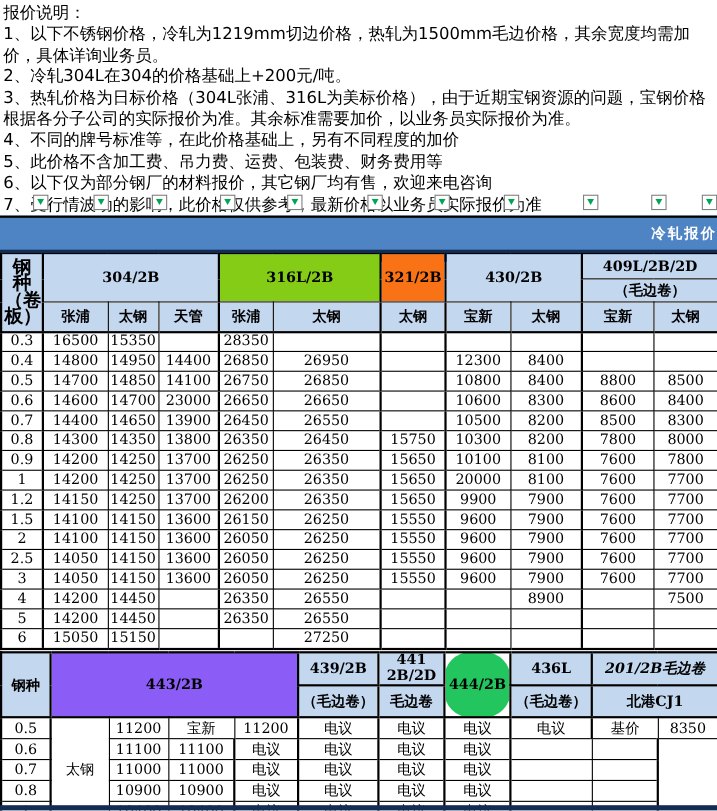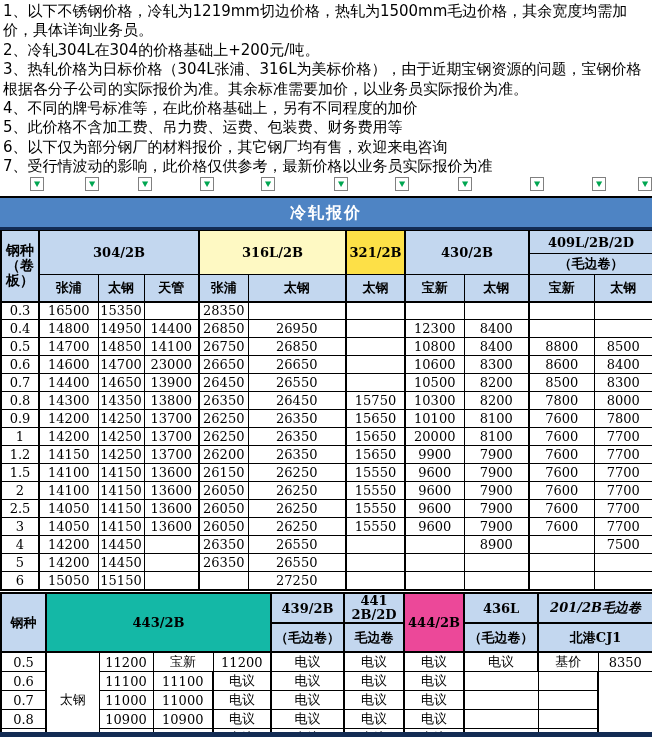--- a/index.html
+++ b/index.html
@@ -14,22 +14,22 @@
   
   .filter-btn {
     position:absolute; top:177px; width:14px; height:14px; background:#fff;
     border:1px solid #808080; display:flex; align-items:center; justify-content:center;
     cursor:pointer; z-index:3;
   }
   .filter-btn .tri { font-size:8px; line-height:1; transform:scale(1,0.9); }
   
   .title-bar {
     position:absolute; top:196px; left:0; width:652px; height:42px;
-    border-top:2px solid #000; color:#fff; font-weight:bold; font-size:16px;
-    text-align:center; line-height:29px; letter-spacing:2px;
+    border-top:2px solid #000; color:#fff; font-weight:bold; font-size:13px;
+    text-align:right; line-height:29px; letter-spacing:2px;
   }
   .strip-under-title { position:absolute; top:227px; left:0; width:652px; height:3px; }
   .bottom-bar { position:absolute; left:0; top:732px; width:652px; height:5px; }
   
   table { border-collapse:collapse; table-layout:fixed; position:absolute; left:0; width:652px;
           font-family:"DejaVu Serif","Liberation Serif",serif; }
   #t1 { top:230px; }
   #t2 { top:592px; }
   th, td { border:1px solid #000; text-align:center; vertical-align:middle; padding:0; overflow:hidden; }
   th { font-weight:bold; font-size:13px; }
@@ -40,28 +40,29 @@
   #t1 tbody tr { height:18px; }
   #t1 thead tr:last-child th, th.hb2 { border-bottom-width:2px; }
   #t1 tbody tr:last-child td { border-bottom-width:2px; }
   #t2 thead tr { height:29px; }
   #t2 thead th { border-top-width:2px; border-bottom-width:2px; }
   #t2 tbody tr { height:15px; }
   #t2 tbody td { height:13px; }
   .tl { border-left-width:2px; }
   .tr2 { border-right-width:2px; }
   .pre { white-space:pre-line; line-height:14px; }
-  .corner { font-size:14px; line-height:15px; padding:0 2px; }
+  .corner { font-size:17px; line-height:15px; padding:0 2px; }
 </style>
 </head>
 <body>
 
 <div id="screen">
 
   <div class="notes">
+    <div>报价说明：</div>
     <div>1、以下不锈钢价格，冷轧为1219mm切边价格，热轧为1500mm毛边价格，其余宽度均需加价，具体详询业务员。</div>
     <div>2、冷轧304L在304的价格基础上+200元/吨。</div>
     <div>3、热轧价格为日标价格（304L张浦、316L为美标价格），由于近期宝钢资源的问题，宝钢价格根据各分子公司的实际报价为准。其余标准需要加价，以业务员实际报价为准。</div>
     <div>4、不同的牌号标准等，在此价格基础上，另有不同程度的加价</div>
     <div>5、此价格不含加工费、吊力费、运费、包装费、财务费用等</div>
     <div>6、以下仅为部分钢厂的材料报价，其它钢厂均有售，欢迎来电咨询</div>
     <div>7、受行情波动的影响，此价格仅供参考，最新价格以业务员实际报价为准</div>
   </div>
 
   <div id="filter-row">
@@ -116,22 +117,22 @@
         <col style="width:59px">
         <col style="width:59px">
       <col style="width:65px">
         <col style="width:65px">
         <col style="width:59px">
     </colgroup>
     <thead>
       <tr>
         <th rowspan="3" class="corner tl hb2" style="background: rgb(195, 215, 239);">钢种（卷板）</th>
         <th colspan="3" rowspan="2" class="tl" style="background: rgb(195, 215, 239);">304/2B</th>
-        <th colspan="2" rowspan="2" class="tl" style="background: #fef9c3;">316L/2B</th>
-        <th rowspan="2" class="tl" style="background: #fde047;">321/2B</th>
+        <th colspan="2" rowspan="2" class="tl" style="background: #84cc16;">316L/2B</th>
+        <th rowspan="2" class="tl" style="background: #f97316;">321/2B</th>
         <th colspan="2" rowspan="2" class="tl" style="background: rgb(195, 215, 239);">430/2B</th>
         <th colspan="2" class="tl tr2" style="background: rgb(195, 215, 239);">409L/2B/2D</th>
       </tr>
       <tr>
         <th colspan="2" class="tl tr2" style="background: rgb(195, 215, 239);">（毛边卷）</th>
       </tr>
       <tr>
           <th class="tl" style="background: rgb(195, 215, 239);">张浦</th>
           <th style="background: rgb(195, 215, 239);">太钢</th>
           <th style="background: rgb(195, 215, 239);">天管</th>
@@ -366,25 +367,25 @@
         <col style="width:73px">
         <col style="width:60px">
         <col style="width:60px">
       <col style="width:74px">
         <col style="width:60px">
         <col style="width:55px">
     </colgroup>
     <thead>
       <tr>
         <th rowspan="2" class="tl" style="background: rgb(195, 215, 239);">钢种</th>
-        <th colspan="4" rowspan="2" class="tl" style="background: #14b8a6;">443/2B</th>
+        <th colspan="4" rowspan="2" class="tl" style="background: #8b5cf6;">443/2B</th>
         <th class="tl" style="background: rgb(195, 215, 239);">439/2B</th>
         <th class="tl pre" style="background: rgb(195, 215, 239);">441
 2B/2D</th>
-        <th rowspan="2" class="tl" style="background: #ec4899;">444/2B</th>
+        <th rowspan="2" class="tl" style="background: #22c55e; border-radius: 23px;">444/2B</th>
         <th class="tl" style="background: rgb(195, 215, 239);">436L</th>
         <th colspan="2" class="tl tr2" style="background: rgb(195, 215, 239); font-style: italic;">201/2B毛边卷</th>
       </tr>
       <tr>
         <th class="tl" style="background: rgb(195, 215, 239);">（毛边卷）</th>
         <th class="tl" style="background: rgb(195, 215, 239);">毛边卷</th>
         <th class="tl" style="background: rgb(195, 215, 239);">（毛边卷）</th>
         <th colspan="2" class="tl tr2" style="background: rgb(195, 215, 239);">北港CJ1</th>
       </tr>
     </thead>

